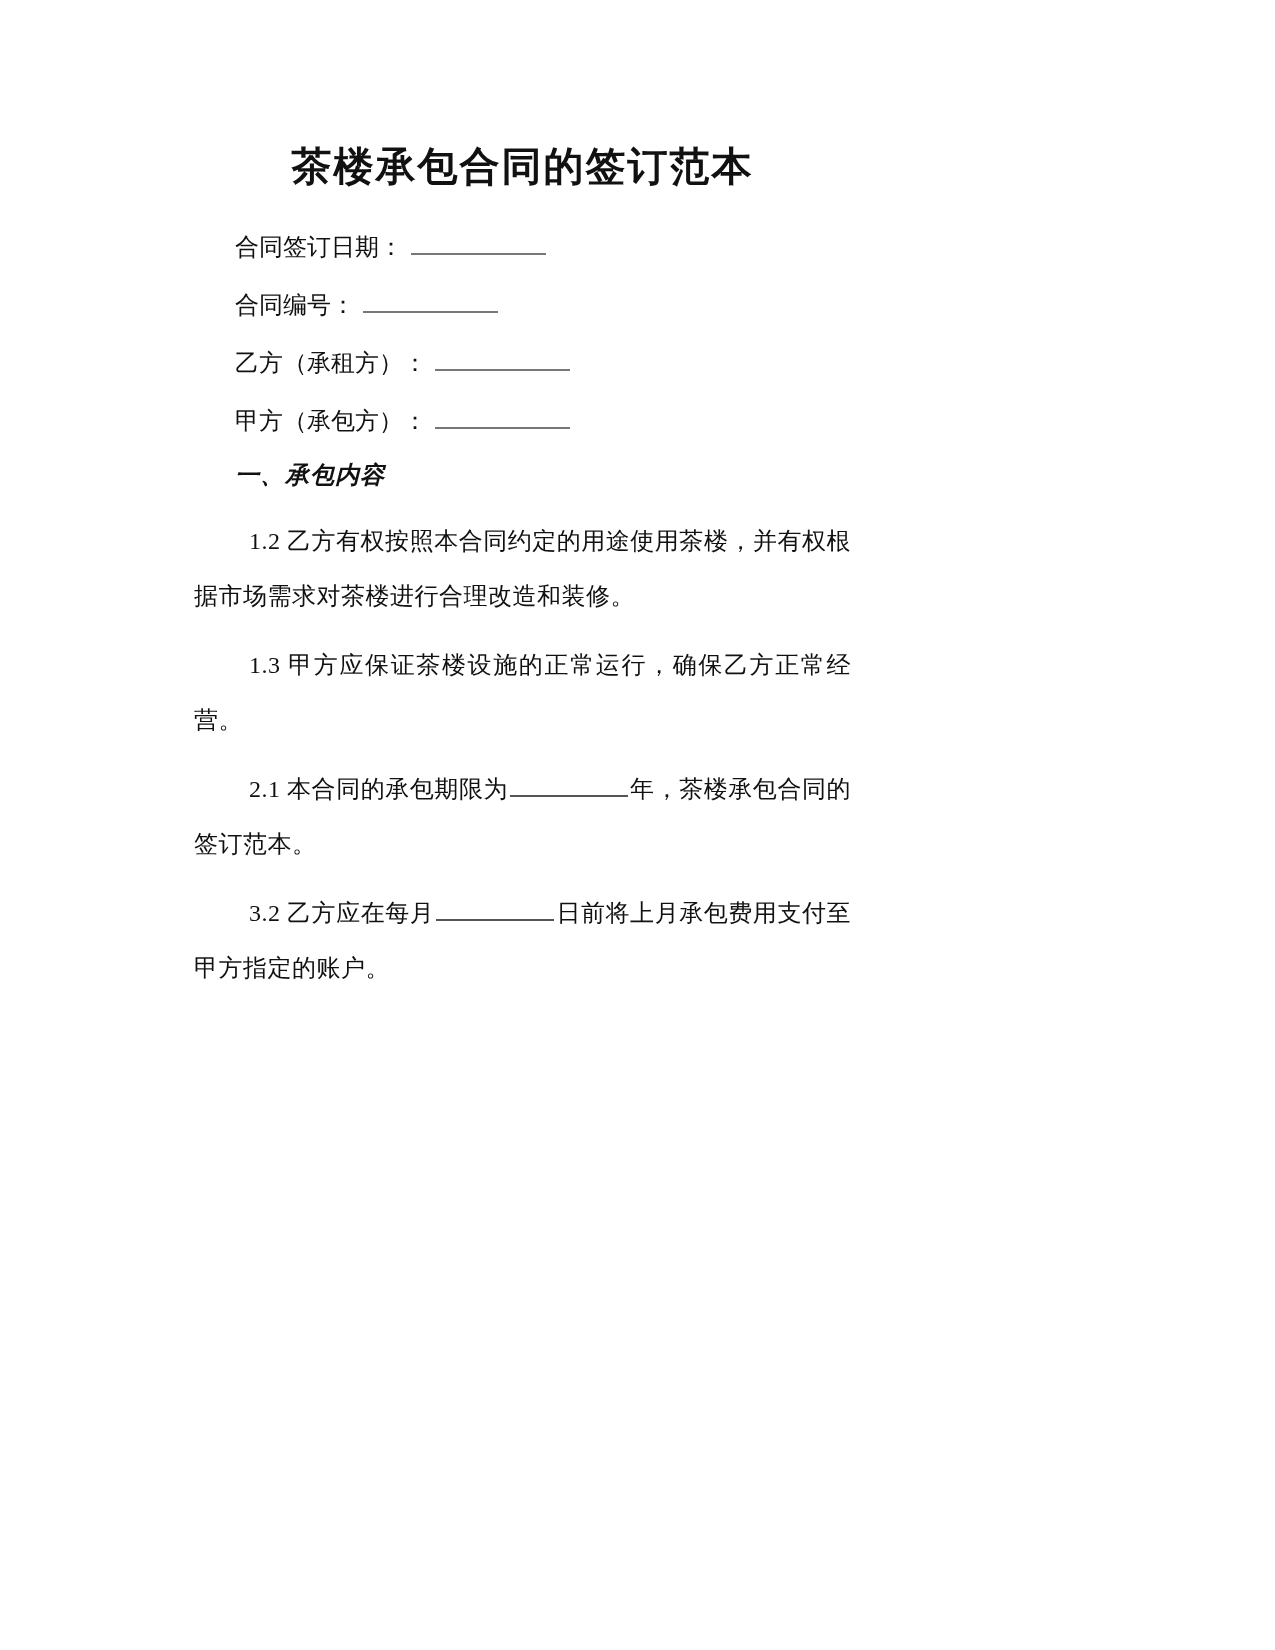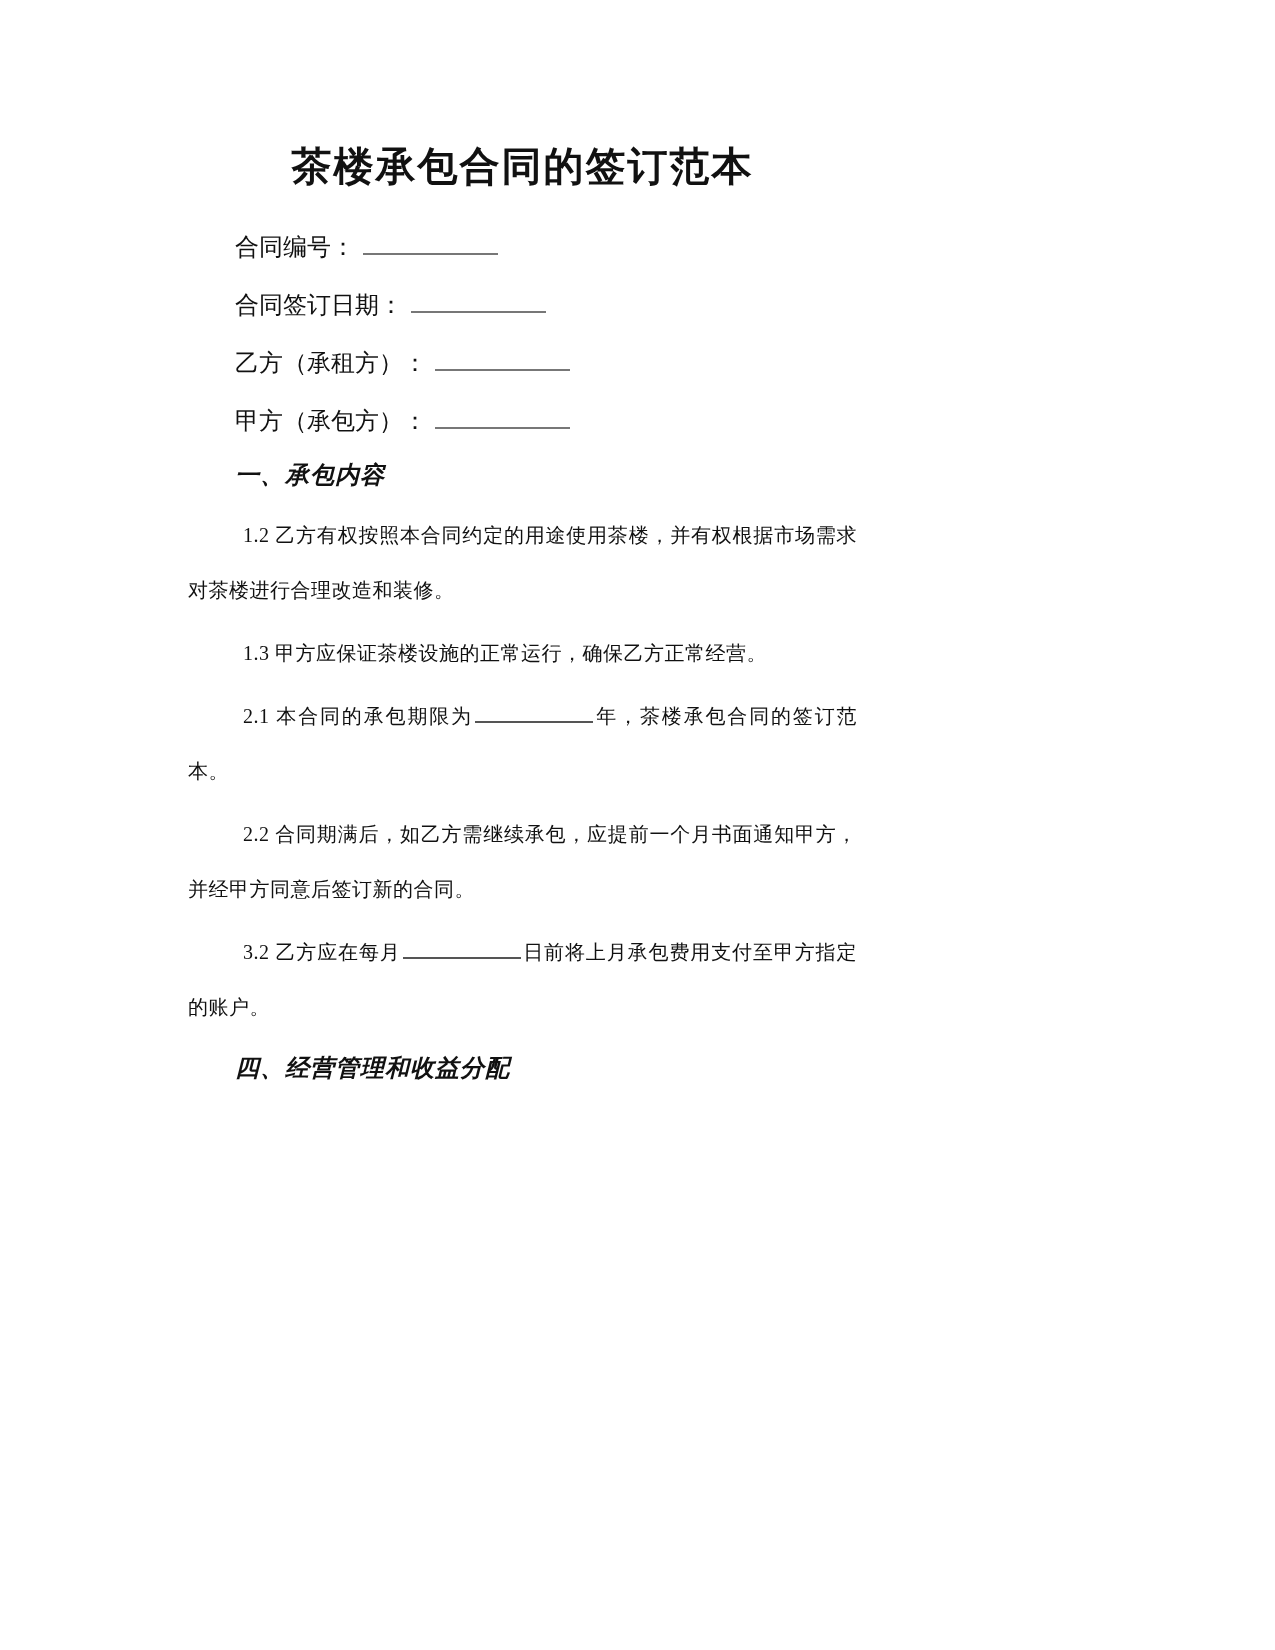--- a/index.html
+++ b/index.html
@@ -37,23 +37,23 @@
   .section-heading {
     font-size: 24px;
     font-weight: bold;
     line-height: 50px;
     padding-left: 55px;
     margin: 0;
     letter-spacing: 1px;
     font-style: italic;
   }
   .para {
-    font-size: 20px;
+    font-size: 24px;
     line-height: 55px;
-    margin: 8px;
+    margin: 14px;
     text-indent: 55px;
     text-align: justify;
     letter-spacing: 0.5px;
   }
   .blank {
     display: inline-block;
     width: 118px;
     height: 1em;
     border-bottom: 2px solid #555555;
     vertical-align: baseline;
@@ -66,46 +66,44 @@
   }
 </style>
 </head>
 <body>
 
 <div class="page">
 
   <h1 class="doc-title">茶楼承包合同的签订范本</h1>
 
   <div class="meta-line">
-    <span>合同编号：</span><span class="blank"></span>
+    <span>合同签订日期：</span><span class="blank"></span>
   </div>
 
   <div class="meta-line">
-    <span>合同签订日期：</span><span class="blank"></span>
+    <span>合同编号：</span><span class="blank"></span>
   </div>
 
   <div class="meta-line">
     <span>乙方（承租方）：</span><span class="blank"></span>
   </div>
 
   <div class="meta-line">
     <span>甲方（承包方）：</span><span class="blank"></span>
   </div>
 
   <h2 class="section-heading">一、承包内容</h2>
 
   <p class="para"><span>1.2 乙方有权按照本合同约定的用途使用茶楼，并有权根据市场需求对茶楼进行合理改造和装修。</span></p>
 
   <p class="para"><span>1.3 甲方应保证茶楼设施的正常运行，确保乙方正常经营。</span></p>
 
 
   <p class="para"><span>2.1 本合同的承包期限为</span><span class="blank"></span><span>年，茶楼承包合同的签订范本。</span></p>
 
-  <p class="para"><span>2.2 合同期满后，如乙方需继续承包，应提前一个月书面通知甲方，并经甲方同意后签订新的合同。</span></p>
 
 
 
   <p class="para"><span>3.2 乙方应在每月</span><span class="blank"></span><span>日前将上月承包费用支付至甲方指定的账户。</span></p>
 
 
-  <h2 class="section-heading">四、经营管理和收益分配</h2>
 
 </div>
 
 </body></html>

